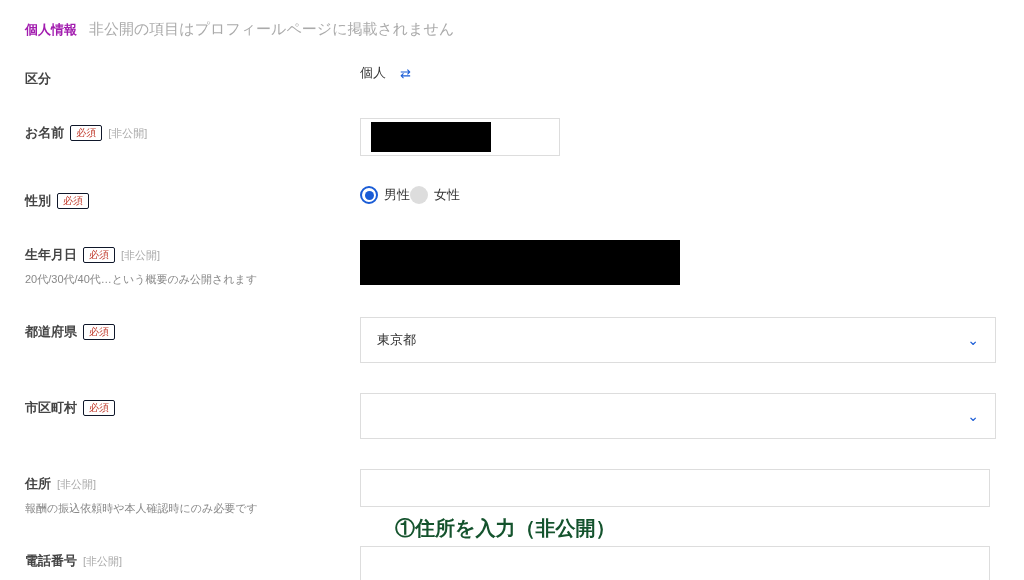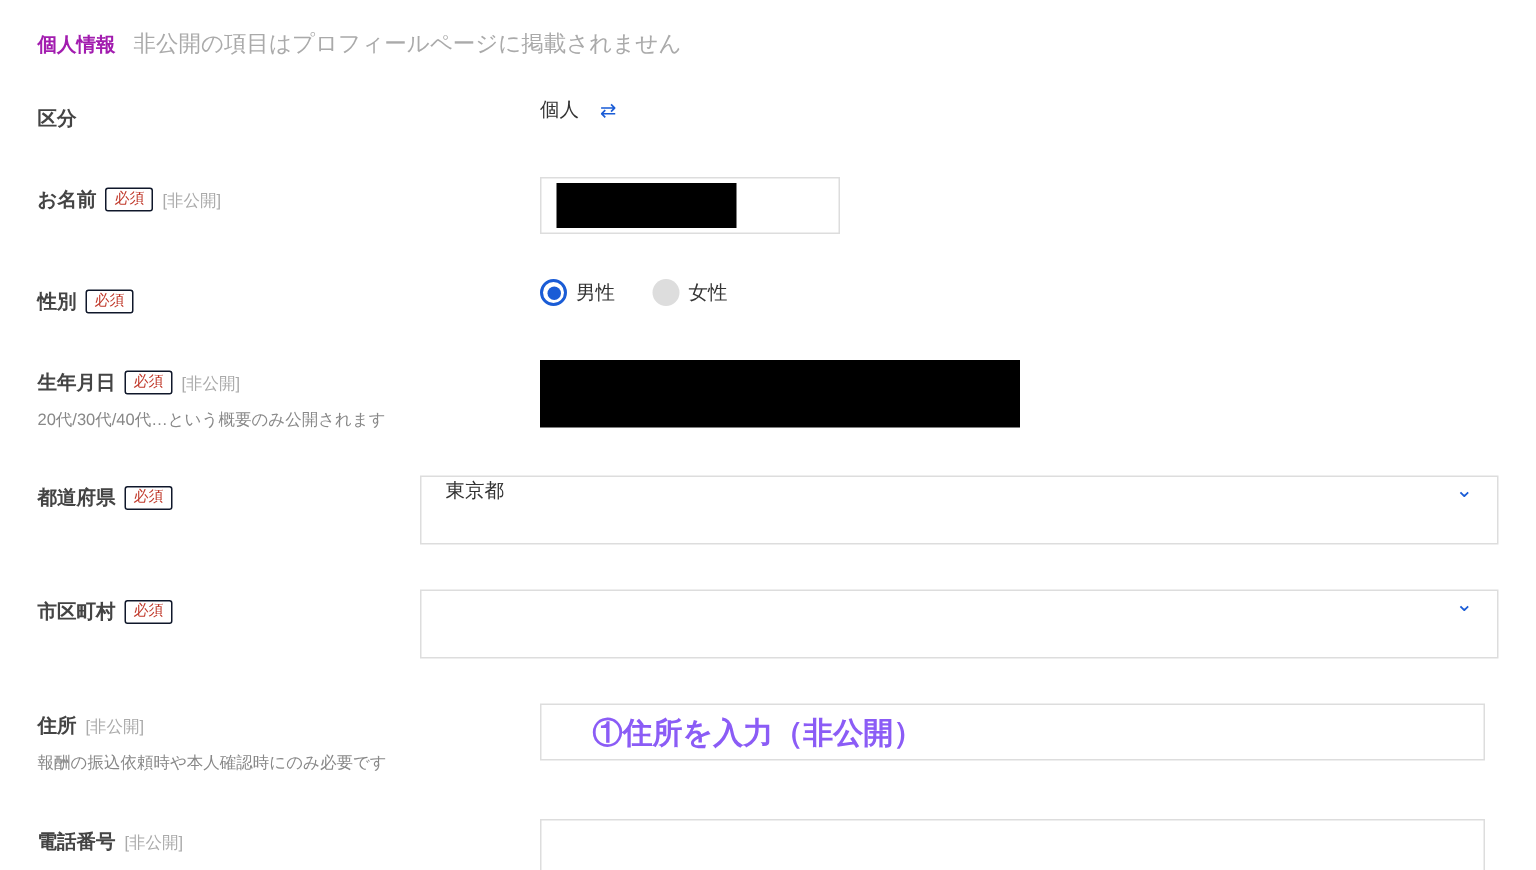--- a/index.html
+++ b/index.html
@@ -76,42 +76,43 @@
       margin: 0 4px;
     }
     .text-input {
       border: 1px solid #ddd;
       height: 38px;
       padding: 0 10px;
       font-size: 13px;
     }
     .black-block-small { background: #000; width: 120px; height: 30px; }
     .black-block-large { background: #000; width: 320px; height: 45px; }
-    .radio-group { display: flex; gap: 25px; align-items: center; }
+    .radio-group { display: flex; align-items: center; }
     .radio-item { display: flex; align-items: center; gap: 6px; }
     .radio-outer {
       width: 18px; height: 18px; border-radius: 50%;
       display: inline-flex; align-items: center; justify-content: center;
     }
     .radio-outer.checked { border: 2px solid #1a5cd6; }
     .radio-outer.unchecked { background: #ddd; }
     .radio-inner { width: 9px; height: 9px; border-radius: 50%; background: #1a5cd6; }
     .select-box {
-      width: 719px; height: 46px; border: 1px solid #ddd;
-      display: flex; justify-content: space-between;
+      width: 636px; height: 46px; border: 1px solid #ddd;
+      display: flex; align-items: center; justify-content: space-between;
       padding: 0 16px; font-size: 13px; position: relative;
     }
     .chevron { color: #1a5cd6; font-size: 14px; }
     .overlay-text {
       position: absolute;
-      color: #8b5cf6;
+      color: #14532d;
       font-weight: bold;
       font-size: 20px;
       left: 35px;
       pointer-events: none;
+      margin-top: 40px;
     }
     .address-overlay { top: 6px; }
     .phone-overlay { top: 5px; }
   </style>
 </head>
 <body>
 
 <div class="section-header">
   <span class="section-title">個人情報</span>
   <span class="section-note">非公開の項目はプロフィールページに掲載されません</span>

